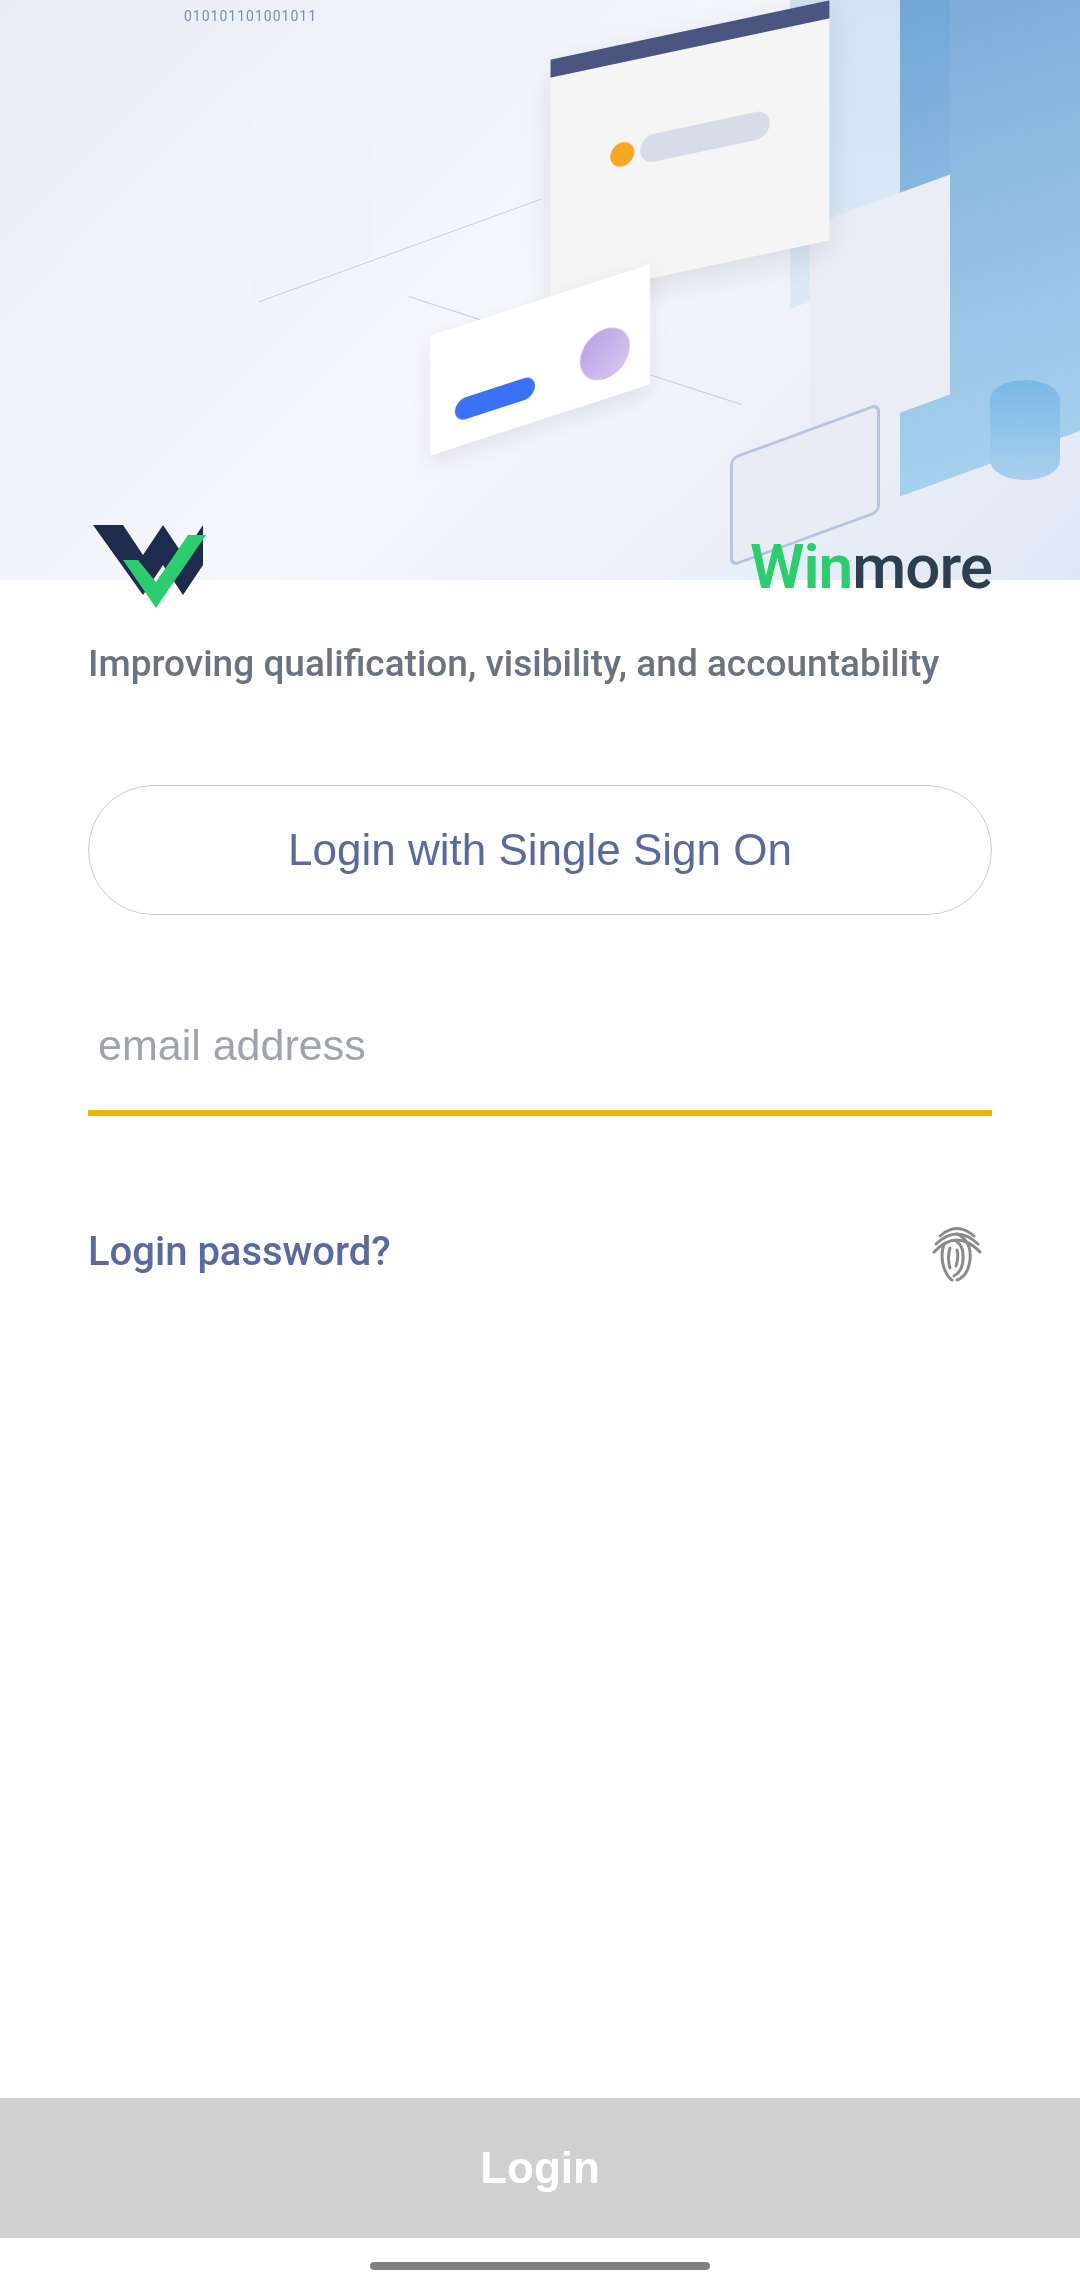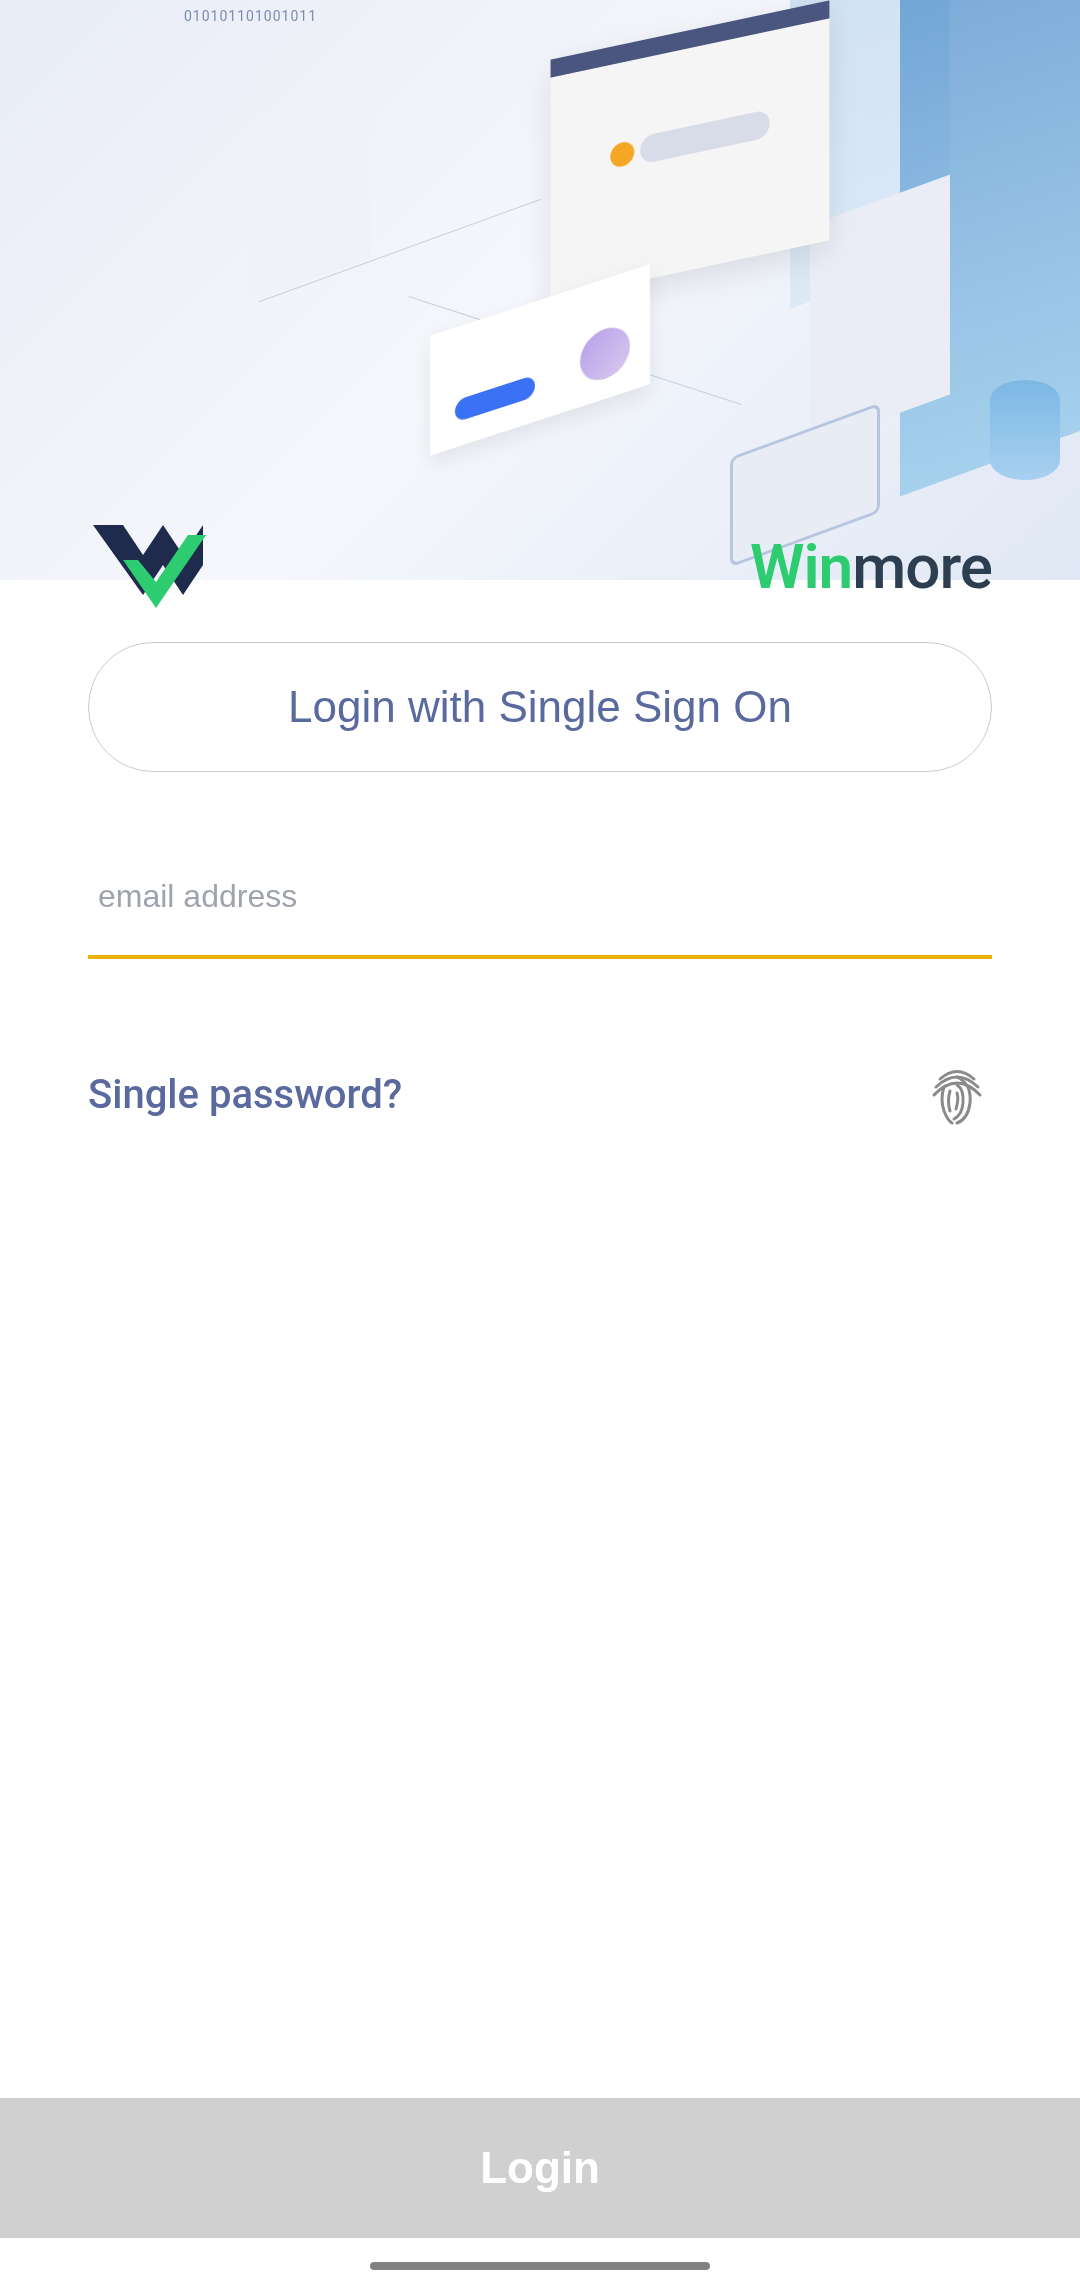--- a/index.html
+++ b/index.html
@@ -259,22 +259,22 @@
       margin-bottom: 66px;
     }
     
     .input-wrapper {
       margin-bottom: 90px;
     }
     
     .input-field {
       width: 100%;
       border: none;
-      border-bottom: 4px solid #eab308;
-      font-size: 32px;
+      border-bottom: 6px solid #eab308;
+      font-size: 43px;
       color: #333;
       padding: 40px 10px;
       outline: none;
       background: transparent;
     }
     
     .input-field::placeholder {
       color: #9ea3ad;
       font-weight: 400;
     }
@@ -362,30 +362,31 @@
       <svg viewBox="0 0 120 92" width="120" height="92">
         <path d="M 5 5 L 55 75 L 75 45 L 95 75 L 115 45 L 115 5 L 95 35 L 75 5 L 55 35 L 35 5 Z" fill="#1e2b4d" stroke="none"></path>
         <path d="M 35 40 L 68 88 L 118 15 L 100 15 L 68 62 L 50 40 Z" fill="#2ecc71" stroke="none"></path>
       </svg>
     </div>
     <div class="logo-text">
       <span class="logo-text-win">Win</span><span class="logo-text-more">more</span>
     </div>
   </div>
 
+  <div class="tagline">Improving qualification, visibility, and accountability</div>
 
   <button class="sso-button">Login with Single Sign On</button>
 
   <div class="input-wrapper">
     <input type="email" class="input-field" placeholder="email address" style="">
   </div>
 
 
   <div class="links-row">
-    <a class="forgot-link">Single password?</a>
+    <a class="forgot-link">Login password?</a>
 
     <div class="fingerprint-link">
       <span class="fingerprint-icon">
         <svg viewBox="0 0 70 70" width="70" height="70">
           <g fill="none" stroke="#8a8a8a" stroke-width="3" stroke-linecap="round">
             <path d="M 18 20 Q 35 5 52 20"></path>
             <path d="M 14 28 Q 35 8 56 28"></path>
             <path d="M 12 36 Q 35 12 58 36"></path>
             <path d="M 35 18 Q 50 25 48 44 Q 46 60 35 64"></path>
             <path d="M 35 26 Q 42 30 41 44 Q 40 56 32 60"></path>

